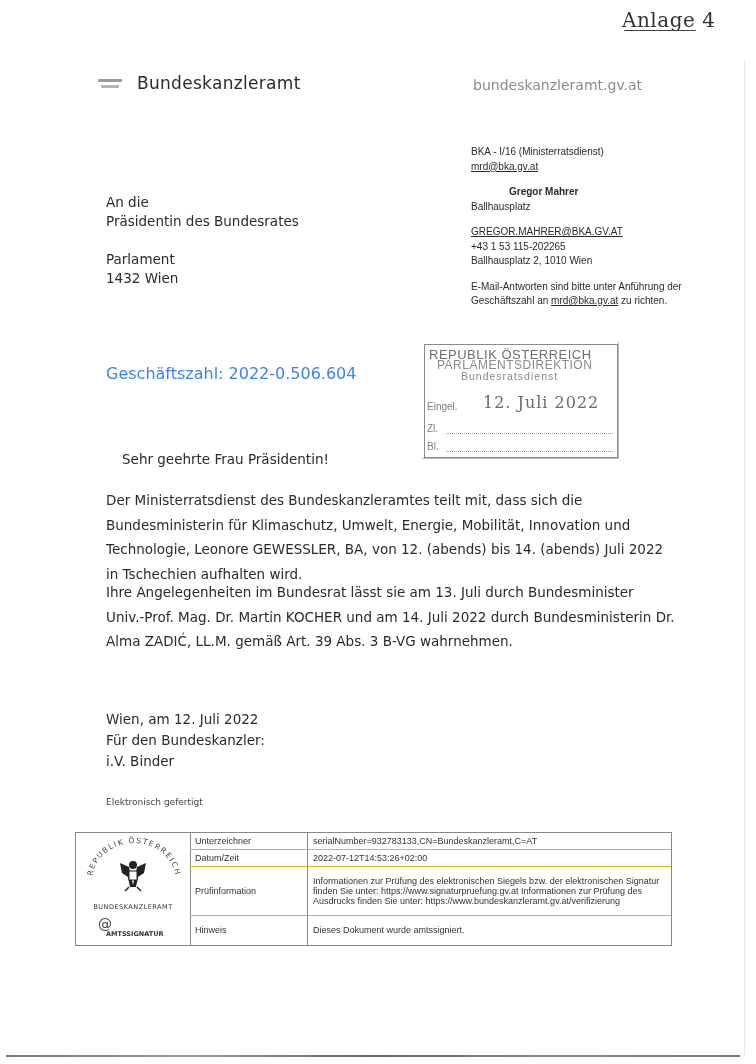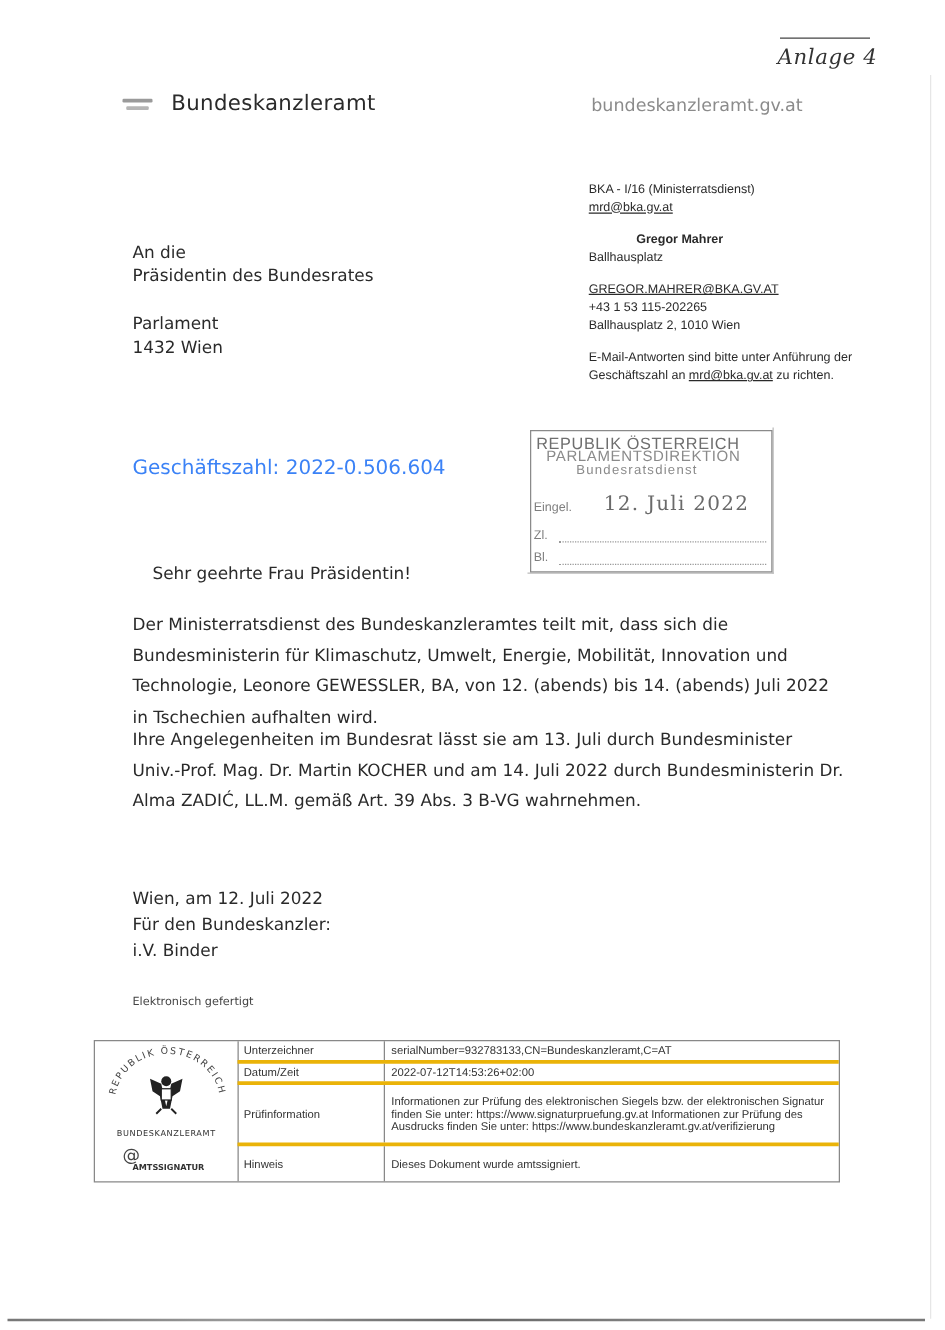--- a/index.html
+++ b/index.html
@@ -1,20 +1,20 @@
 <!DOCTYPE html>
 <html><head>
 <meta charset="utf-8">
 <style>
   html, body { margin:0; padding:0; background:#ffffff; }
   body { width:756px; height:1064px; position:relative; overflow:hidden;
          font-family:"DejaVu Sans", sans-serif; color:#222; }
   .abs { position:absolute; }
-  .annot { left:622px; top:8px; font-family:"DejaVu Serif", serif; font-style:italic;
-           font-size:17px; color:#333; letter-spacing:0.5px;margin-top:28px; }
+  .annot { left:622px; top:8px; font-family:"DejaVu Serif", serif; 
+           font-size:20px; color:#333; letter-spacing:0.5px; }
   .annot-line { left:624px; top:30px; width:72px; height:1px; background:#444; }
   .logo-mark { left:98px; top:79px; width:24px; height:12px; }
   .logo-mark span { display:block; height:3px; background:#9a9a9a; margin-bottom:3px; border-radius:1px; }
   .logo-mark span:last-child { width:18px; margin-left:3px; background:#b5b5b5; }
   .logo-text { left:137px; top:73px; font-size:17px; letter-spacing:0.3px; color:#2a2a2a; }
   .site-url { left:473px; top:77px; font-size:14px; color:#8b8b8b; }
   .info { left:471px; top:145px; font-size:10px; line-height:14.5px; color:#2a2a2a; font-family:"Liberation Sans", sans-serif; }
   .info .u { text-decoration:underline; }
   .info .b { font-weight:bold;margin-left:38px; }
   .info .gap { height:11px; }
@@ -34,21 +34,21 @@
   .salutation { left:122px; top:451px; font-size:13.5px; color:#2a2a2a; }
   .para { left:106px; width:570px; font-size:13.5px; line-height:24.5px; color:#2a2a2a; }
   .p1 { top:488px; }
   .p2 { top:580px; }
   .closing { left:106px; top:709px; font-size:13.5px; line-height:21px; color:#2a2a2a; }
   .efert { left:106px; top:797px; font-size:9px; color:#444; }
   .sigbox { left:75px; top:832px; width:595px; height:112px; border:1px solid #888;
             font-family:"Liberation Sans", sans-serif; font-size:9px; color:#333; }
   .seal { position:absolute; left:0; top:0; width:114px; height:112px; border-right:1px solid #888; }
   .sig-table { position:absolute; left:114px; top:0; width:481px; border-collapse:collapse; }
-  .sig-table td { border-bottom:3px solid #eab308; padding:0 5px; vertical-align:middle; }
+  .sig-table td { border-bottom:1px solid #eab308; padding:0 5px; vertical-align:middle; }
   .sig-table td.k { width:107px; border-right:1px solid #888; }
   .sig-table tr:last-child td { border-bottom:none; }
   .bottom-line { left:6px; top:1055px; width:734px; height:2px; background:linear-gradient(90deg,#777,#999,#666,#888,#777); }
   .right-edge { left:744px; top:60px; width:1px; height:995px; background:#e6e6e6; }
 </style>
 </head>
 <body>
 
 <div class="abs annot">Anlage 4</div>
 <div class="abs annot-line"></div>

